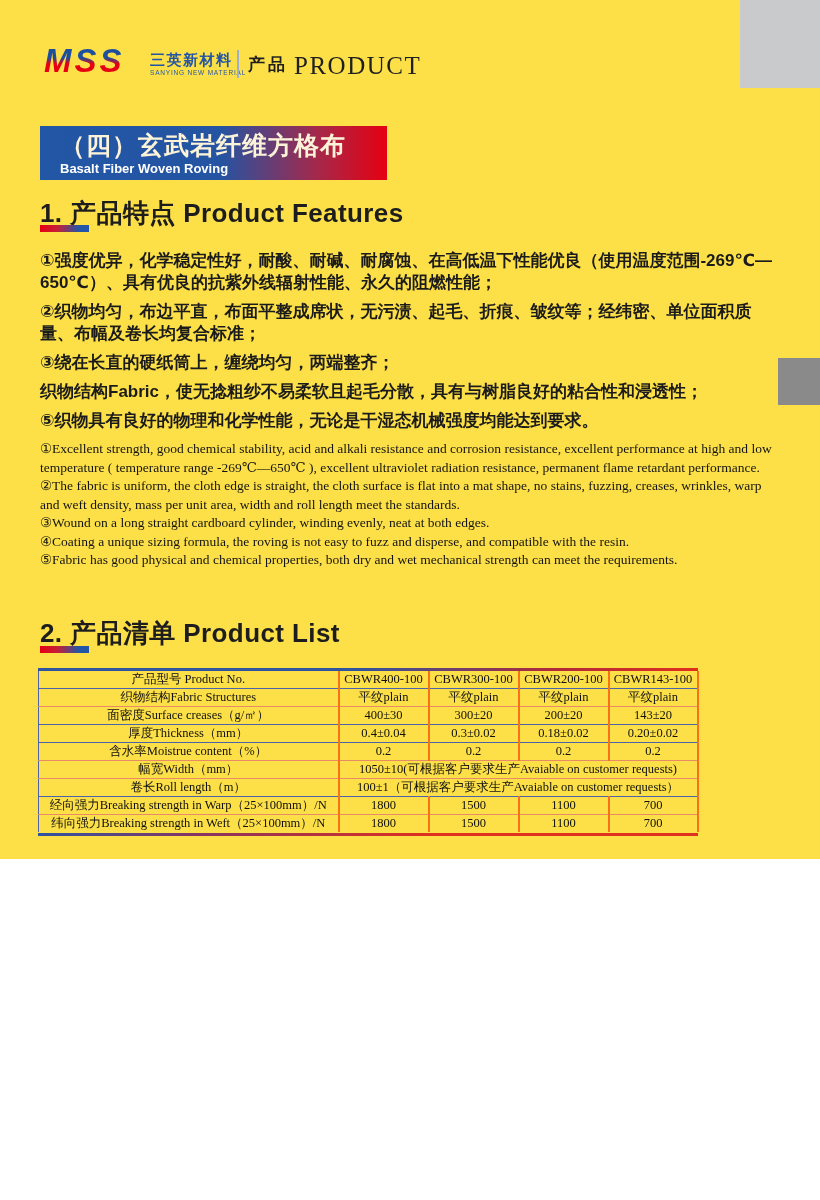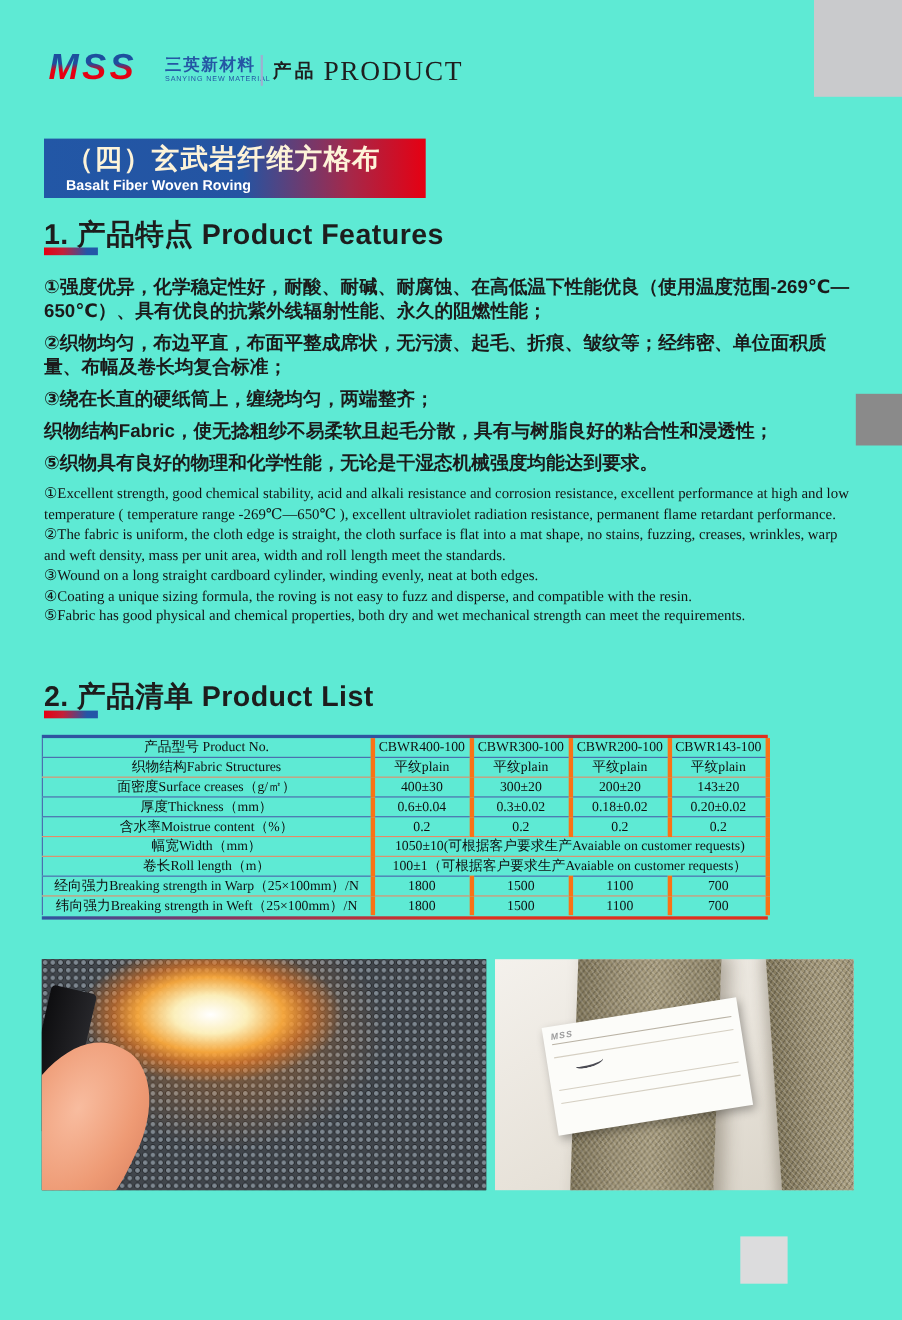--- a/index.html
+++ b/index.html
@@ -1,16 +1,16 @@
 <!DOCTYPE html>
 <html><head>
 <meta charset="utf-8">
 <style>
   html,body{margin:0;padding:0;background:#fff;}
-  #page{position:relative;width:820px;height:1200px;background:#5eead4;overflow:hidden;
+  #page{position:relative;width:820px;height:859px;background:#fde047;overflow:hidden;
         font-family:"Liberation Sans","DejaVu Sans",sans-serif;}
   .abs{position:absolute;}
 
   
   .decor-tr{left:740px;top:0;width:80px;height:88px;background:#c9cacc;}
   .decor-mr{left:778px;top:358px;width:42px;height:47px;background:#8a8a8a;}
   .decor-b{left:673px;top:1124px;width:43px;height:43px;background:#dcdcdd;}
 
   
   .logo{left:44px;top:44px;font-size:33px;font-weight:900;font-style:italic;letter-spacing:3px;
@@ -44,21 +44,21 @@
   .features-en{left:40px;top:440px;width:737px;font-size:13.5px;line-height:18.5px;color:#141414;
                font-family:"Liberation Serif","DejaVu Serif",serif;}
   .features-en p{margin:0;}
 
   
   .tbar{left:38px;width:660px;height:3px;}
   .tbar-top{top:668px;background:linear-gradient(to right,#2f54a0 0%,#2f54a0 48%,#b02a3a 78%,#e0301e 100%);}
   .tbar-bottom{top:833px;background:linear-gradient(to right,#2f54a0 0%,#8a3560 25%,#e0301e 60%,#e0301e 100%);}
   table.spec{position:absolute;left:38px;top:671px;width:660px;border-collapse:collapse;table-layout:fixed;
              border-left:1px solid #4a63ab;}
-  table.spec td{border-right:4px solid #f97316;height:17px;padding:0 2px;text-align:center;
+  table.spec td{border-right:2px solid #f97316;height:17px;padding:0 2px;text-align:center;
                 font-family:"Liberation Serif","DejaVu Serif",serif;font-size:12.5px;color:#101010;
                 overflow:hidden;white-space:nowrap;}
   tr.b td{border-bottom:1px solid #4a63ab;}
   tr.o td{border-bottom:1px solid #e78a67;}
   tr.last td{border-bottom:none;}
   .c0{width:300px;} .c1{width:90px;} .c2{width:90px;} .c3{width:90px;} .c4{width:89px;}
 
   
   .photo{overflow:hidden;}
   .photo-left{left:38px;top:872px;width:404px;height:210px;
@@ -166,21 +166,21 @@
     </tr>
     <tr class="b">
       <td>面密度Surface creases（g/㎡）</td>
       <td>400±30</td>
       <td>300±20</td>
       <td>200±20</td>
       <td>143±20</td>
     </tr>
     <tr class="b">
       <td>厚度Thickness（mm）</td>
-      <td>0.6±0.04</td>
+      <td>0.4±0.04</td>
       <td>0.3±0.02</td>
       <td>0.18±0.02</td>
       <td>0.20±0.02</td>
     </tr>
     <tr class="o">
       <td>含水率Moistrue content（%）</td>
       <td>0.2</td>
       <td>0.2</td>
       <td>0.2</td>
       <td>0.2</td>

